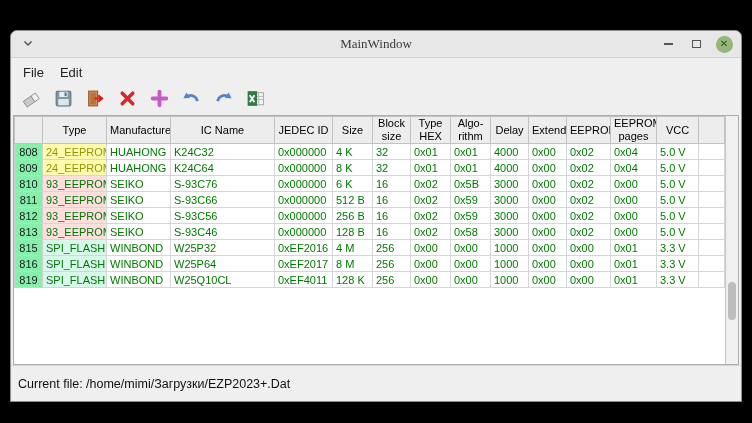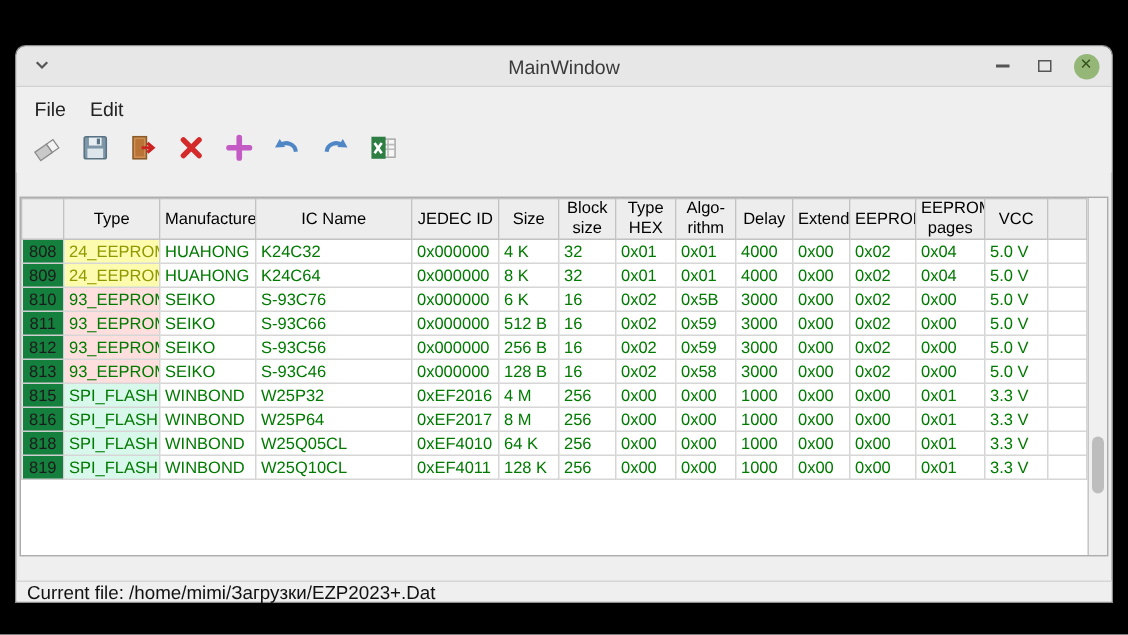--- a/index.html
+++ b/index.html
@@ -14,21 +14,21 @@
     display:flex; flex-direction:column; box-shadow:0 3px 14px rgba(0,0,0,.6);
   }
   
   .titlebar {
     height:27px; position:relative; display:flex; align-items:center;
     background:#e7e7e7; border-bottom:1px solid #d2d2d2; border-radius:6px 6px 0 0;
     flex:0 0 auto; padding:0 8px;
   }
   .titlebar .title {
     position:absolute; left:0; right:0; text-align:center;
-    font-size:13px; color:#3a3a3a; pointer-events:none;
+    font-size:13px; color:#3a3a3a; pointer-events:none;font-family:Liberation Serif, serif;
   }
   .tb-left { display:flex; align-items:center; }
   .tb-right { margin-left:auto; display:flex; align-items:center; gap:10px; z-index:2; }
   .winbtn { border:none; background:transparent; padding:0; width:18px; height:18px;
     display:flex; align-items:center; justify-content:center; cursor:default; }
   .min-glyph { width:9px; height:2px; background:#555; display:inline-block; }
   .max-glyph { width:9px; height:8px; border:1.5px solid #555; display:inline-block; }
   .close-circle {
     width:17px; height:17px; border-radius:50%;
     display:flex; align-items:center; justify-content:center;
@@ -39,46 +39,46 @@
     flex:0 0 auto; background:#efefef; }
   .menu-item { font-size:13px; color:#222; padding:2px 8px; }
   
   .toolbar { height:33px; display:flex; align-items:center; gap:7px; padding:0 8px;
     flex:0 0 auto; background:#efefef; }
   .toolbtn { width:25px; height:25px; border:none; background:transparent; padding:1px;
     display:flex; align-items:center; justify-content:center; }
   .toolbtn svg { display:block; }
   
   .table-wrap {
-    flex:1 1 auto; margin:16px 2px; background:#fff; border:1px solid #adadad;
+    flex:1 1 auto; margin:0 2px; background:#fff; border:1px solid #adadad;
     position:relative; overflow:hidden; padding-right:13px;
   }
   table { border-collapse:collapse; table-layout:fixed; width:100%; font-size:11px; }
   th, td { border:1px solid #d6d6d6; padding:0 3px; height:16px;
     overflow:hidden; white-space:nowrap; text-align:left; }
   thead th {
     background:#ededed; border-color:#c2c2c2; font-weight:normal; color:#000;
     text-align:center; white-space:pre-line; line-height:1.15; height:27px;
     vertical-align:middle; font-size:11px;
   }
   tbody td { color:var(--row-text, #007a00); }
-  tbody td.rownum { background:#15803d; color:var(--rownum-text, #1a1a1a);
+  tbody td.rownum { background:#86efac; color:var(--rownum-text, #1a1a1a);
     text-align:center; border-color:#cfcfcf; }
   
   .vscroll {
     position:absolute; top:0; right:0; bottom:0; width:13px;
     background:#f0f0f0; border-left:1px solid #c6c6c6;
   }
   .vthumb {
     position:absolute; left:2px; right:2px; top:67%; height:38px;
     background:#bdbdbd; border-radius:4px;
   }
   
   .statusbar {
-    flex:0 0 auto; height:14px; display:flex; align-items:center;
+    flex:0 0 auto; height:36px; display:flex; align-items:center;
     padding:0 7px; font-size:12.5px; color:#111; background:#efefef;
     border-top:1px solid #d6d6d6;
   }
 </style>
 </head>
 <body>
 
 <div class="window">
 
   <div class="titlebar">
@@ -357,37 +357,20 @@
             <td>0x00</td>
             <td>0x00</td>
             <td>1000</td>
             <td>0x00</td>
             <td>0x00</td>
             <td>0x01</td>
             <td>3.3 V</td>
             <td></td>
           </tr>
           <tr>
-            <td class="rownum">818</td>
-            <td style="background: rgb(216, 248, 236); color: rgb(0, 122, 0);">SPI_FLASH</td>
-            <td>WINBOND</td>
-            <td>W25Q05CL</td>
-            <td>0xEF4010</td>
-            <td>64 K</td>
-            <td>256</td>
-            <td>0x00</td>
-            <td>0x00</td>
-            <td>1000</td>
-            <td>0x00</td>
-            <td>0x00</td>
-            <td>0x01</td>
-            <td>3.3 V</td>
-            <td></td>
-          </tr>
-          <tr>
             <td class="rownum">819</td>
             <td style="background: rgb(216, 248, 236); color: rgb(0, 122, 0);">SPI_FLASH</td>
             <td>WINBOND</td>
             <td>W25Q10CL</td>
             <td>0xEF4011</td>
             <td>128 K</td>
             <td>256</td>
             <td>0x00</td>
             <td>0x00</td>
             <td>1000</td>

